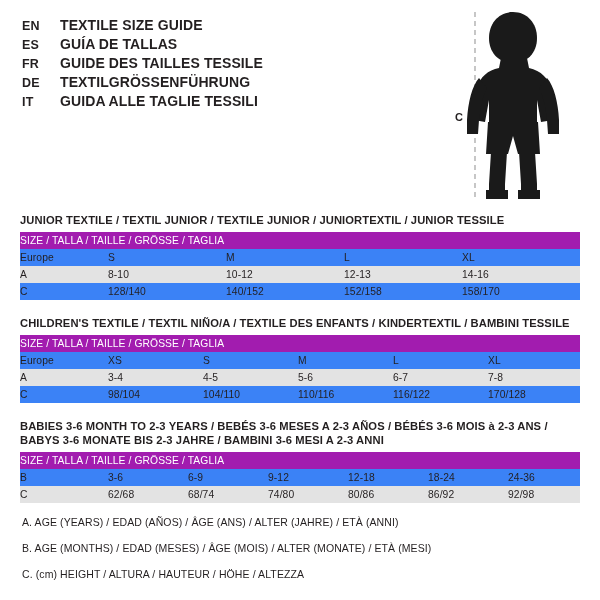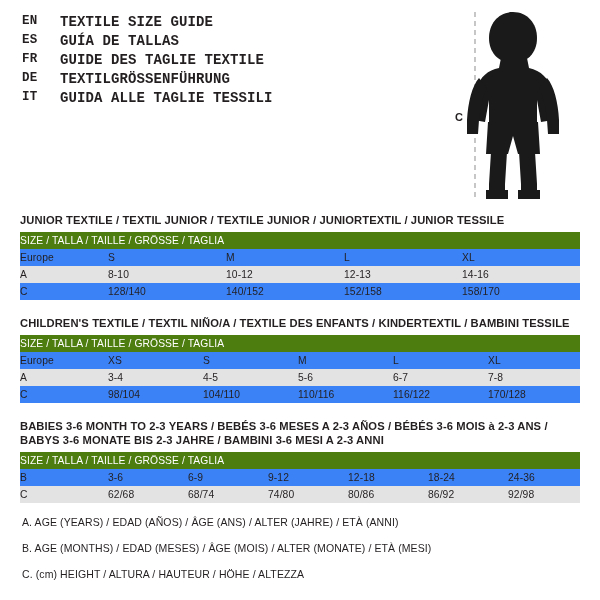--- a/index.html
+++ b/index.html
@@ -18,23 +18,22 @@
 
   
   .header {
     position: absolute;
     left: 22px;
     top: 14px;
     width: 420px;
   }
   .header-row {
     display: flex;
-    align-items: flex-start;
+    align-items: flex-end;
     height: 19px;
-    font-family: Liberation Mono, monospace;
   }
   .lang-code {
     width: 38px;
     font-size: 12.5px;
     font-weight: bold;
     letter-spacing: 0.2px;
   }
   .lang-title {
     font-size: 14px;
     font-weight: bold;
@@ -80,21 +79,21 @@
     table-layout: fixed;
   }
   table.size-table td {
     font-size: 10.3px;
     padding: 0;
     height: 17px;
     vertical-align: middle;
     letter-spacing: 0.1px;
   }
   tr.head-row td {
-    background: #4d7c0f;
+    background: #a21caf;
     color: #ffffff;
     font-weight: normal;
     font-size: 10.3px;
   }
   tr.shaded td {
     background: #e3e3e3;
   }
   tr.plain td {
     background: #3b82f6;
   }
@@ -126,21 +125,21 @@
   <div class="header-row">
     <span class="lang-code">EN</span>
     <span class="lang-title">TEXTILE SIZE GUIDE</span>
   </div>
   <div class="header-row">
     <span class="lang-code">ES</span>
     <span class="lang-title">GUÍA DE TALLAS</span>
   </div>
   <div class="header-row">
     <span class="lang-code">FR</span>
-    <span class="lang-title">GUIDE DES TAGLIE TEXTILE</span>
+    <span class="lang-title">GUIDE DES TAILLES TESSILE</span>
   </div>
   <div class="header-row">
     <span class="lang-code">DE</span>
     <span class="lang-title">TEXTILGRÖSSENFÜHRUNG</span>
   </div>
   <div class="header-row">
     <span class="lang-code">IT</span>
     <span class="lang-title">GUIDA ALLE TAGLIE TESSILI</span>
   </div>
 </div>

